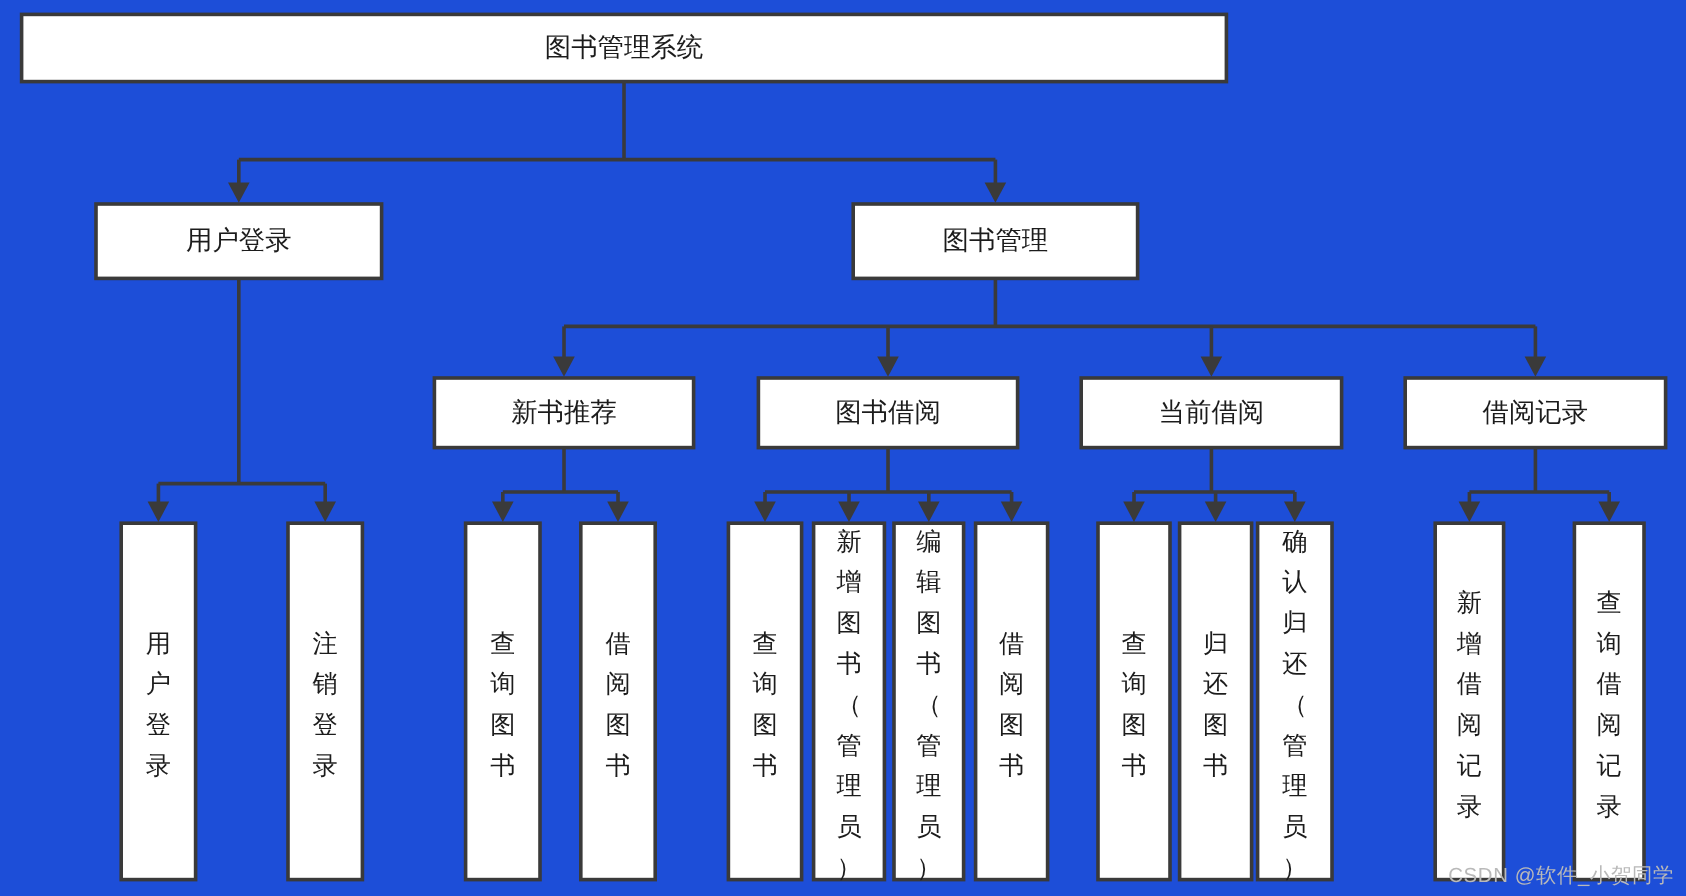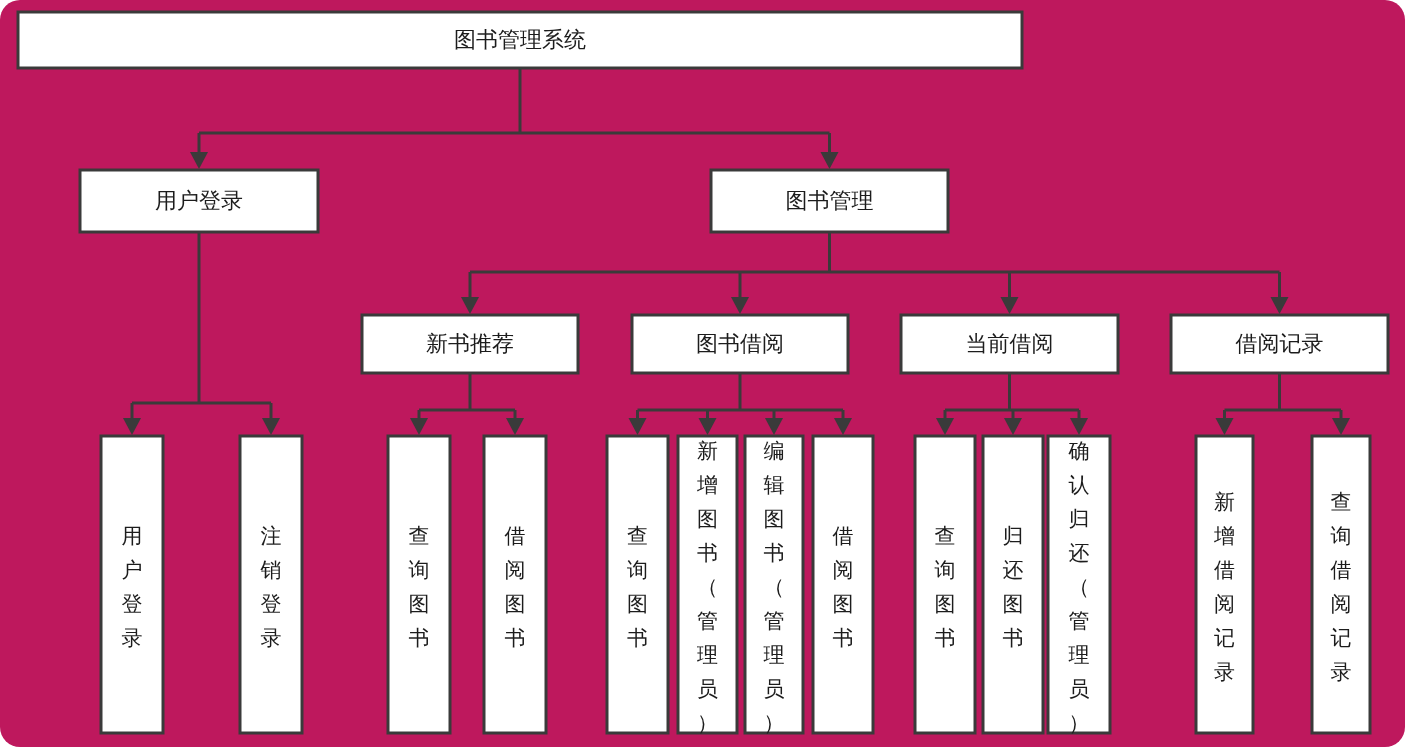--- a/index.html
+++ b/index.html
@@ -11,22 +11,21 @@
     width: 1405px;
     height: 747px;
     font-family: "Liberation Sans", "DejaVu Sans", sans-serif;
     overflow: hidden;
     position: relative;
   }
   #diagram-root {
     position: relative;
     width: 1405px;
     height: 747px;
-    background: #be185d;
-    border-radius: 20px;
+    background: #1d4ed8;
   }
   svg#flow-svg {
     position: absolute;
     left: 0;
     top: 0;
     width: 1405px;
     height: 747px;
   }
   .node-box {
     fill: #ffffff;
@@ -219,13 +218,14 @@
         <g>
           <rect x="1196" y="436" width="57" height="297" class="node-box"></rect>
           <text x="1224.5" y="509.02" class="node-label-v"><tspan x="1224.5" dy="0">新</tspan><tspan x="1224.5" dy="34">增</tspan><tspan x="1224.5" dy="34">借</tspan><tspan x="1224.5" dy="34">阅</tspan><tspan x="1224.5" dy="34">记</tspan><tspan x="1224.5" dy="34">录</tspan></text>
         </g>
         <g>
           <rect x="1312" y="436" width="58" height="297" class="node-box"></rect>
           <text x="1341" y="509.02" class="node-label-v"><tspan x="1341" dy="0">查</tspan><tspan x="1341" dy="34">询</tspan><tspan x="1341" dy="34">借</tspan><tspan x="1341" dy="34">阅</tspan><tspan x="1341" dy="34">记</tspan><tspan x="1341" dy="34">录</tspan></text>
         </g>
       </g>
   </svg>
+  <div class="watermark-text">CSDN @软件_小贺同学</div>
 </div>
 
 </body></html>

